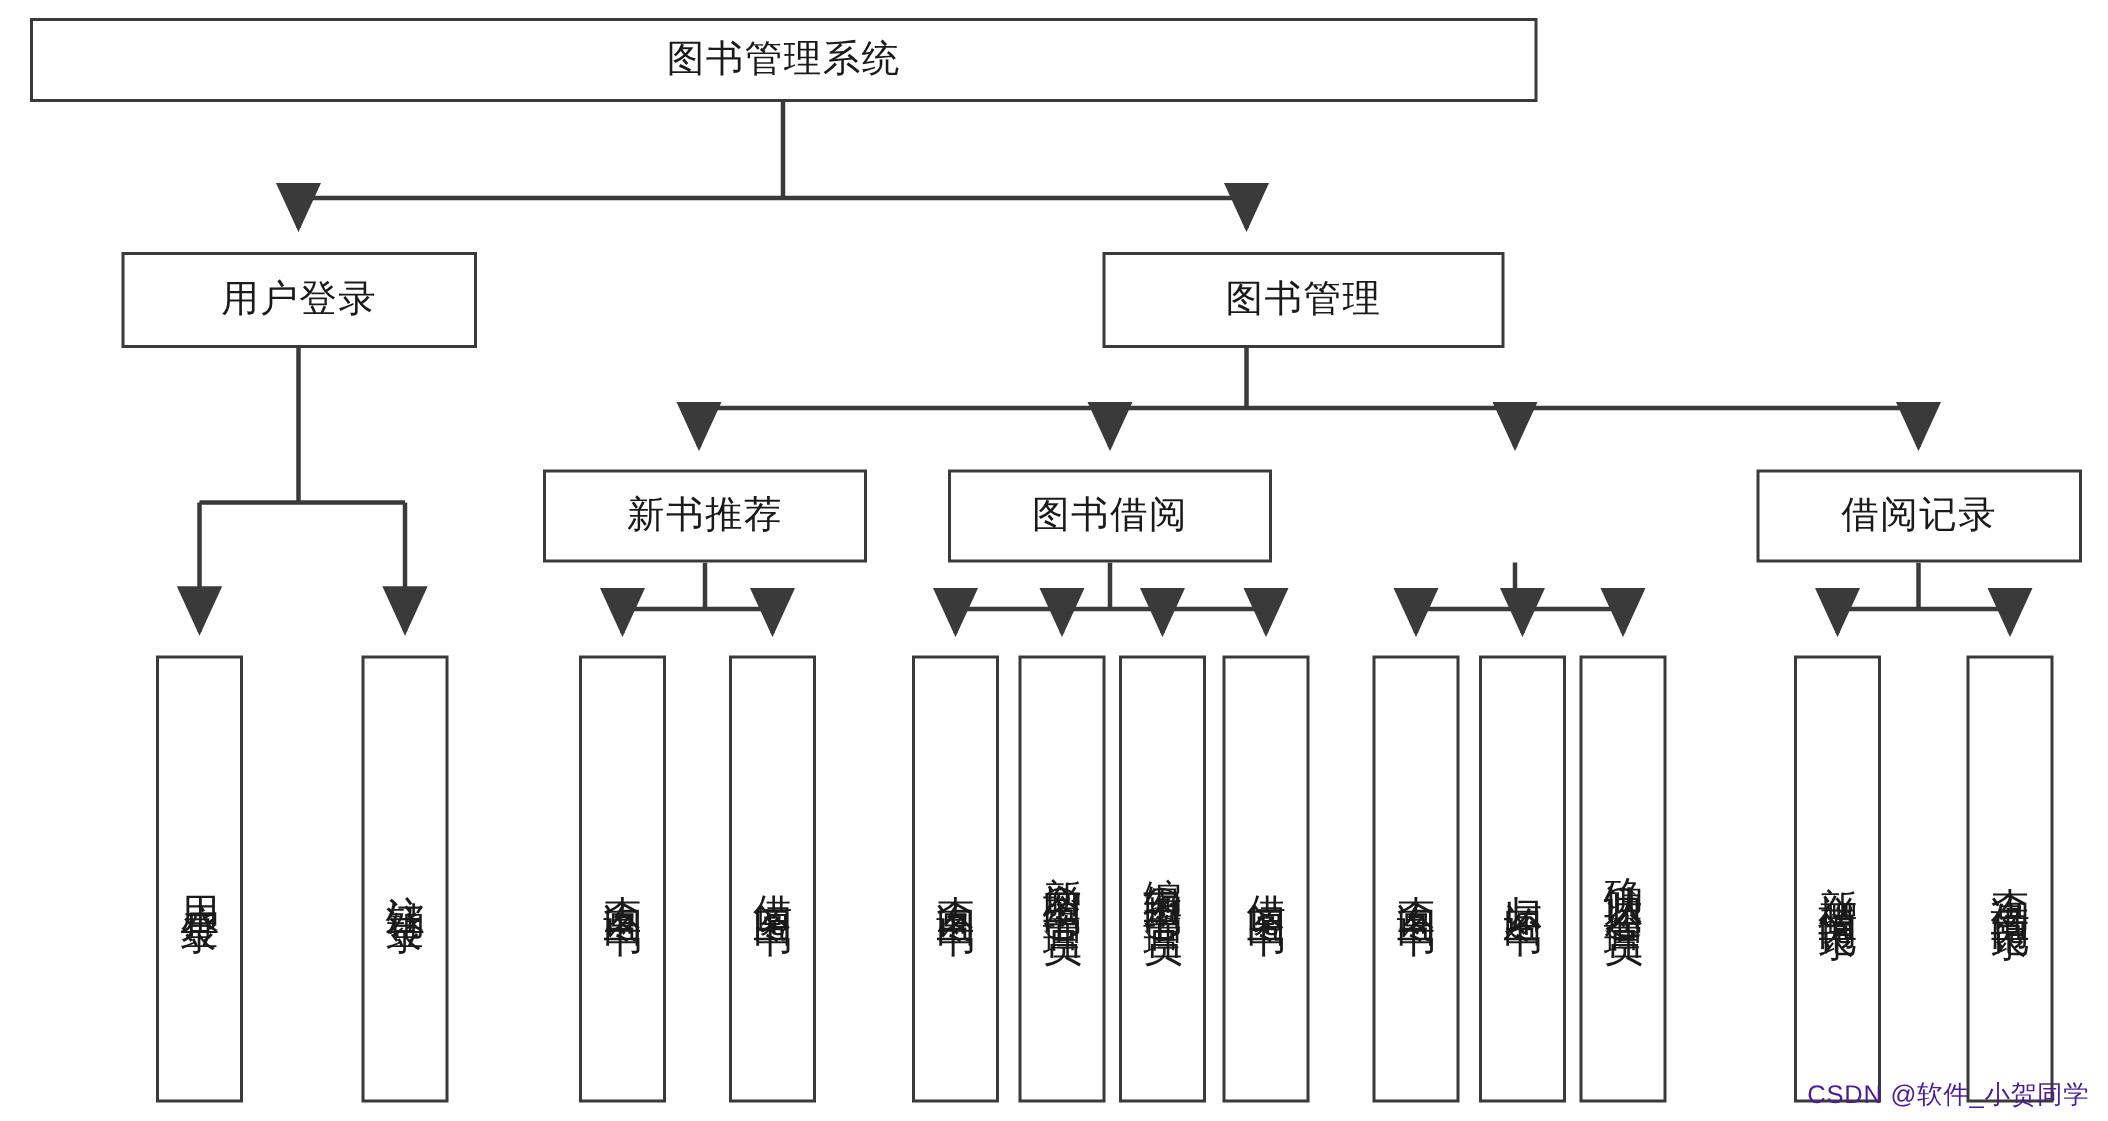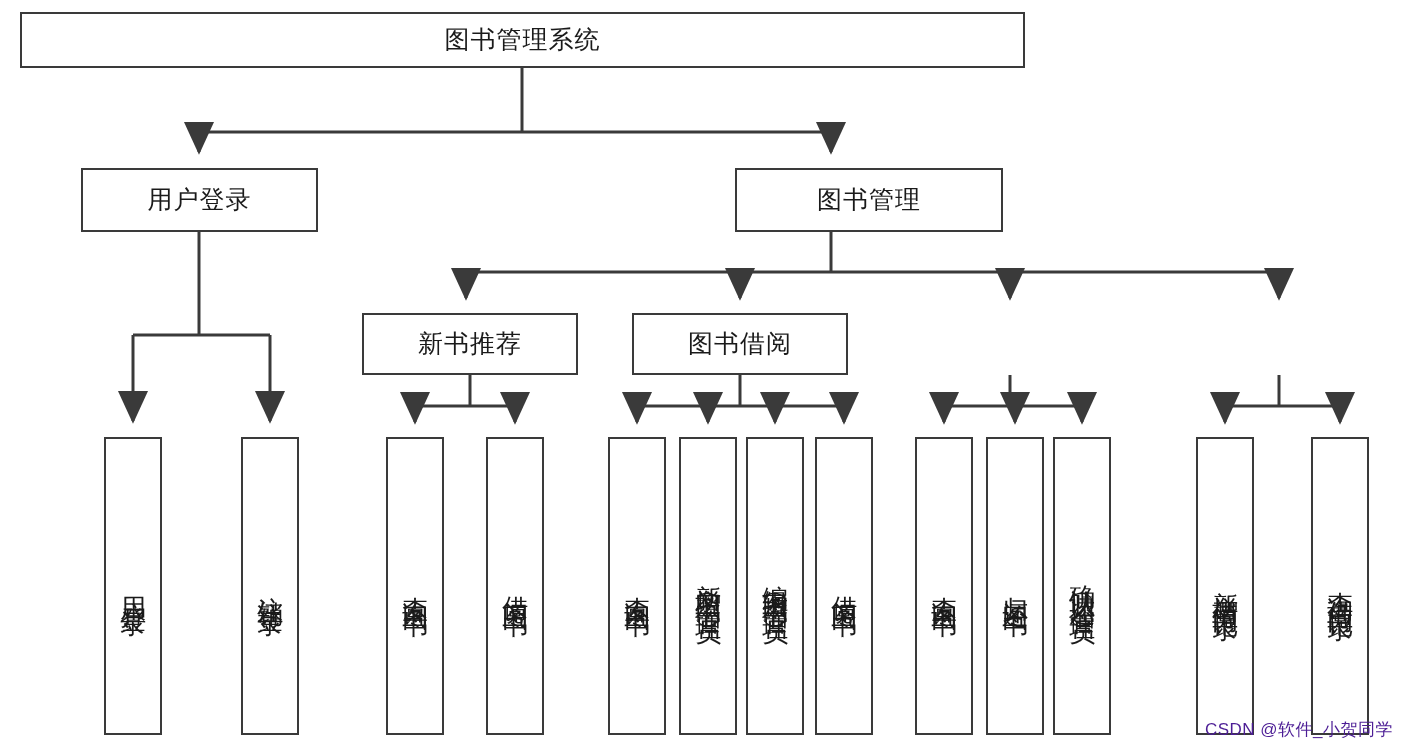--- a/index.html
+++ b/index.html
@@ -150,20 +150,23 @@
 
   <div class="node horiz" style="left:632px; top:313px; width:216px; height:62px;">
     <span class="label">图书借阅</span>
   </div>
 
   <div class="node horiz" style="left:362px; top:313px; width:216px; height:62px;">
     <span class="label">新书推荐</span>
   </div>
 
 
+  <div class="node horiz" style="left:1171px; top:313px; width:217px; height:62px;">
+    <span class="label">借阅记录</span>
+  </div>
 
   <div class="node vert" style="left:104px; top:437px; width:58px; height:298px;">
     <span class="label">用户登录</span>
   </div>
 
   <div class="node vert" style="left:241px; top:437px; width:58px; height:298px;">
     <span class="label">注销登录</span>
   </div>
 
   <div class="node vert" style="left:386px; top:437px; width:58px; height:298px;">

